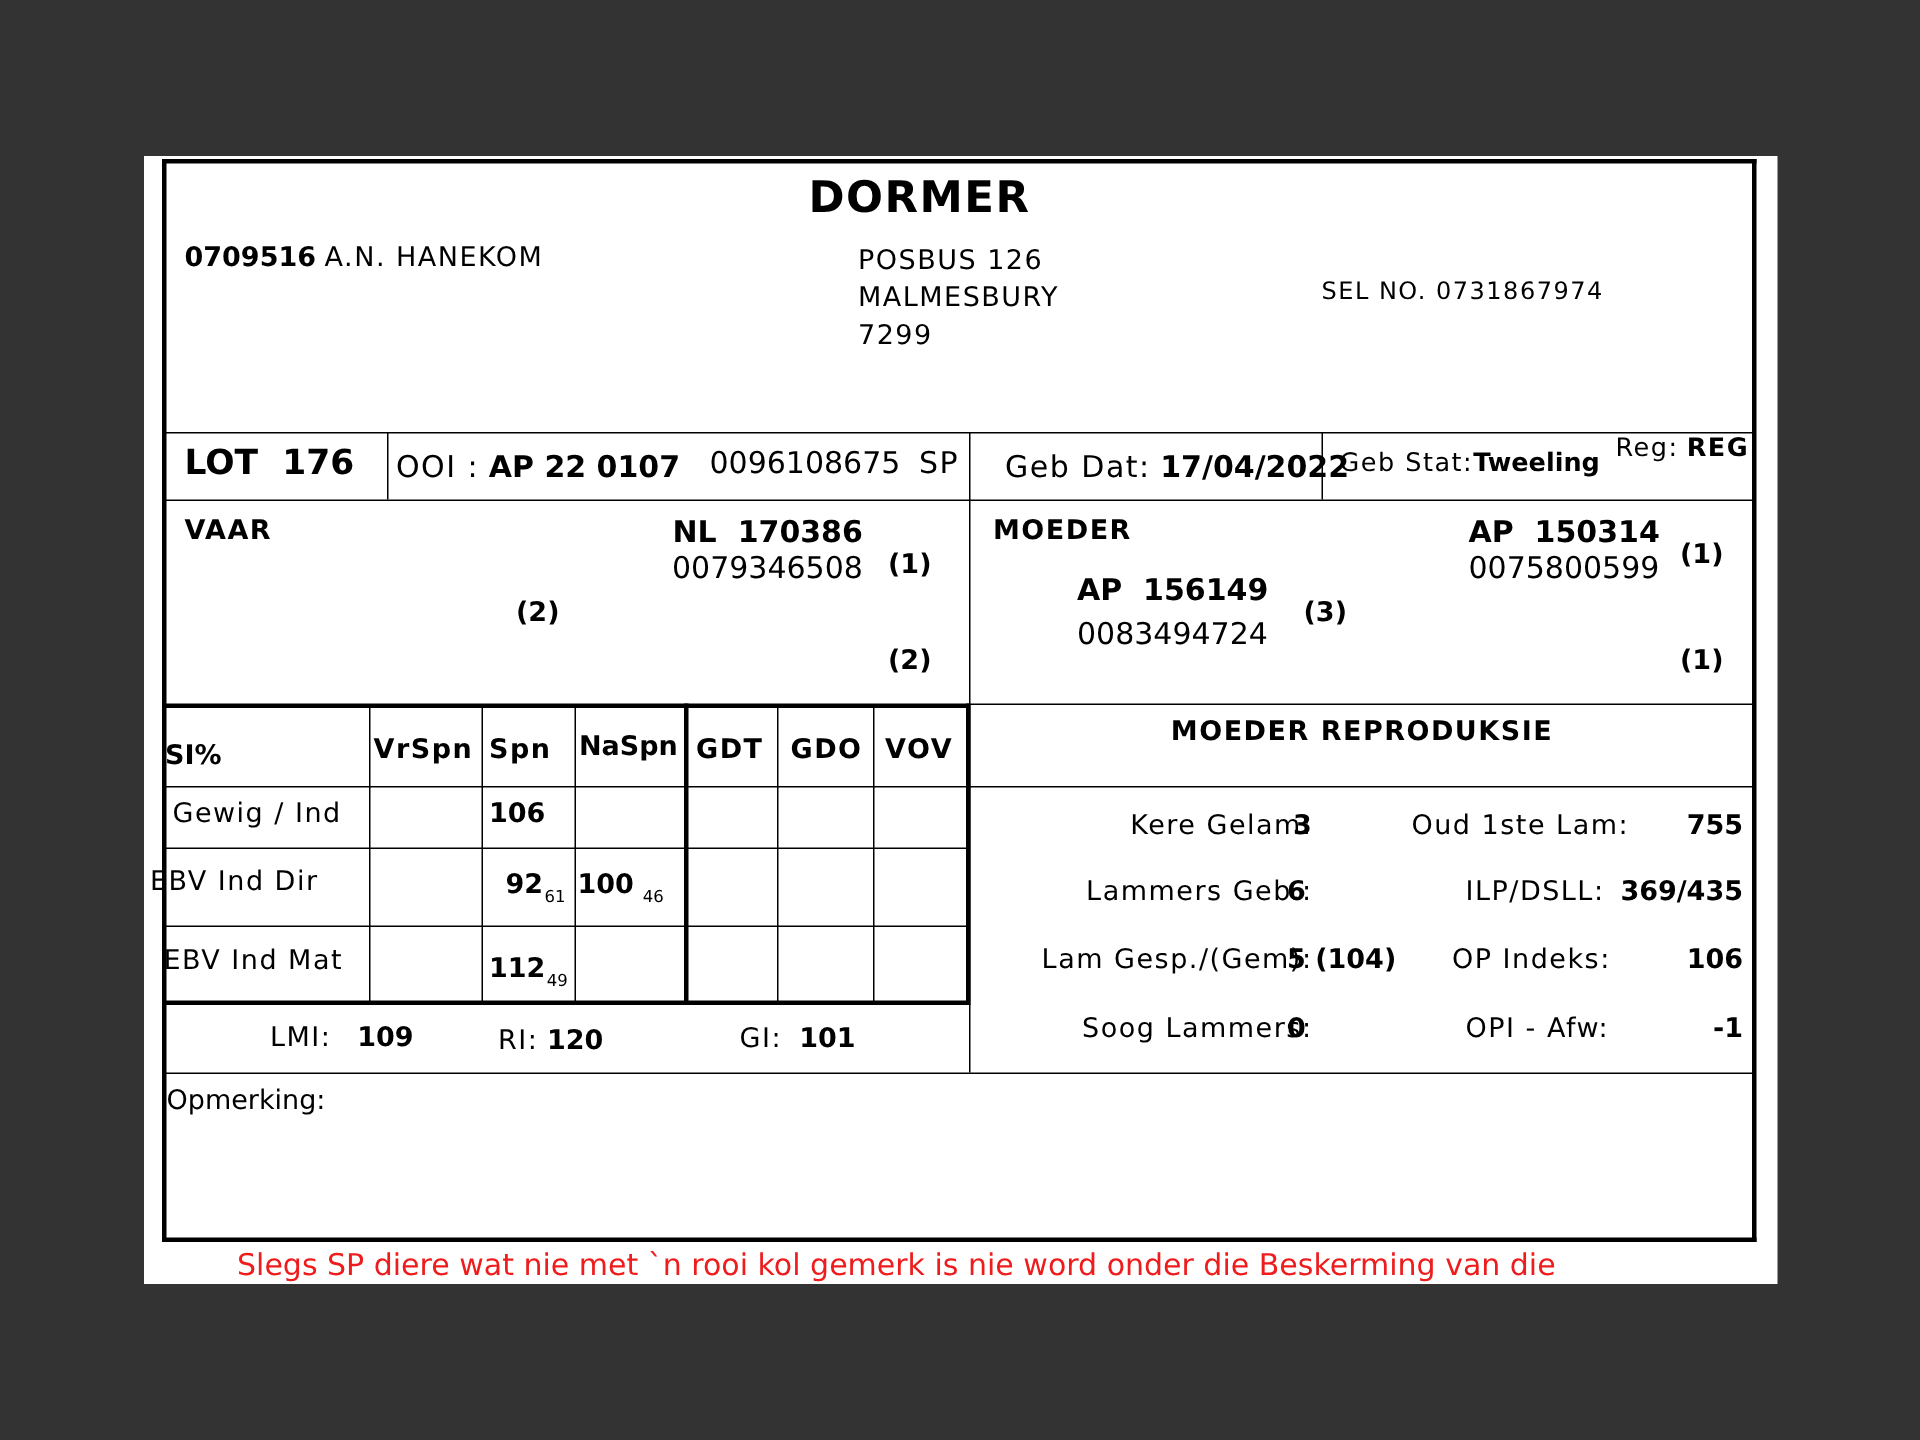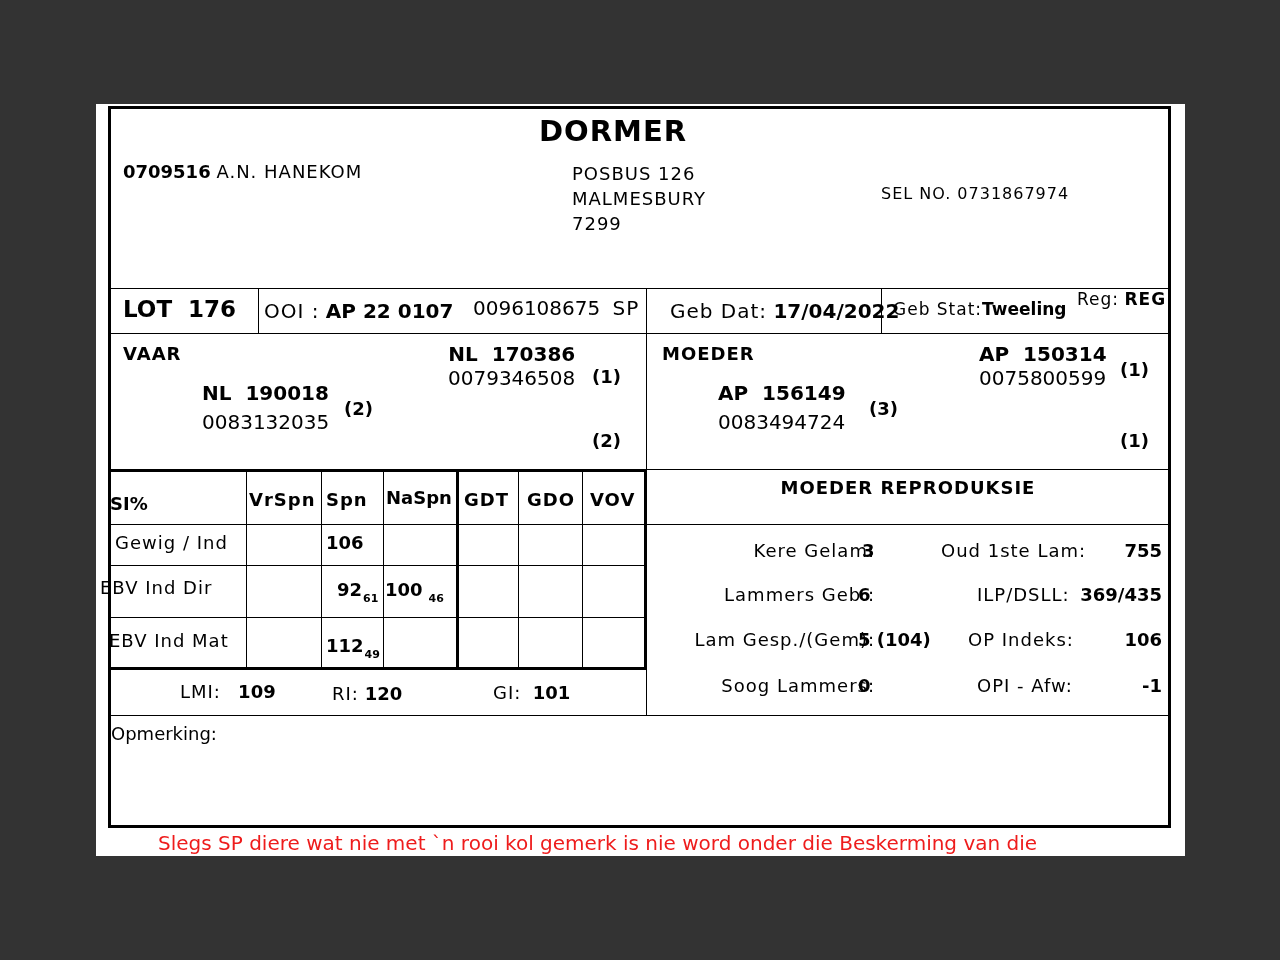--- a/index.html
+++ b/index.html
@@ -10,21 +10,21 @@
   .b { font-weight:bold; }
   .line-h { position:absolute; height:1px; background:#000; }
   .line-v { position:absolute; width:1px; background:#000; }
   .thick-h { position:absolute; height:3px; background:#000; }
   .thick-v { position:absolute; width:3px; background:#000; }
   .t20 { font-size:20px; }
   .t18 { font-size:18px; }
   .t17 { font-size:17px; }
   .t16 { font-size:16px; }
   .sp { letter-spacing:1px; }
-  .sub { font-size:11px; font-weight:bold; position:relative; top:6px; margin-left:1px;margin-top:40px; }
+  .sub { font-size:11px; font-weight:normal; position:relative; top:6px; margin-left:1px;margin-top:40px; }
   .red { color:#ee1c1c; }
 </style>
 </head>
 <body>
 
 <div class="page">
 
   <div class="thick-h" style="left:12px; top:2px; width:1063px;"></div>
   <div class="thick-v" style="left:12px; top:2px; height:722px;"></div>
   <div class="thick-v" style="left:1072px; top:2px; height:722px;"></div>
@@ -66,24 +66,20 @@
   </div>
   <div class="abs t17" style="left:797px; top:195px;">
     <span class="sp">Geb Stat:</span><span class="b">Tweeling</span>
   </div>
   <div class="abs t17" style="left:981px; top:185px;">
     <span class="sp">Reg:</span>
     <span class="b sp">REG</span>
   </div>
 
   <div class="abs t18 b sp" style="left:27px; top:239px;">VAAR</div>
-  <div class="abs t20" style="left:106px; top:275px; line-height:29px;">
-    <div class="b" style="white-space:pre;">NL  190018</div>
-    <div>0083132035</div>
-  </div>
   <div class="abs t18 b" style="left:248px; top:294px;">(2)</div>
 
   <div class="abs t20" style="left:352px; top:238px; line-height:24px;text-align:right;">
     <div class="b" style="white-space:pre;">NL  170386</div>
     <div>0079346508</div>
   </div>
   <div class="abs t18 b" style="left:496px; top:262px;">(1)</div>
 
   <div class="abs t18 b" style="left:496px; top:326px;">(2)</div>
 

